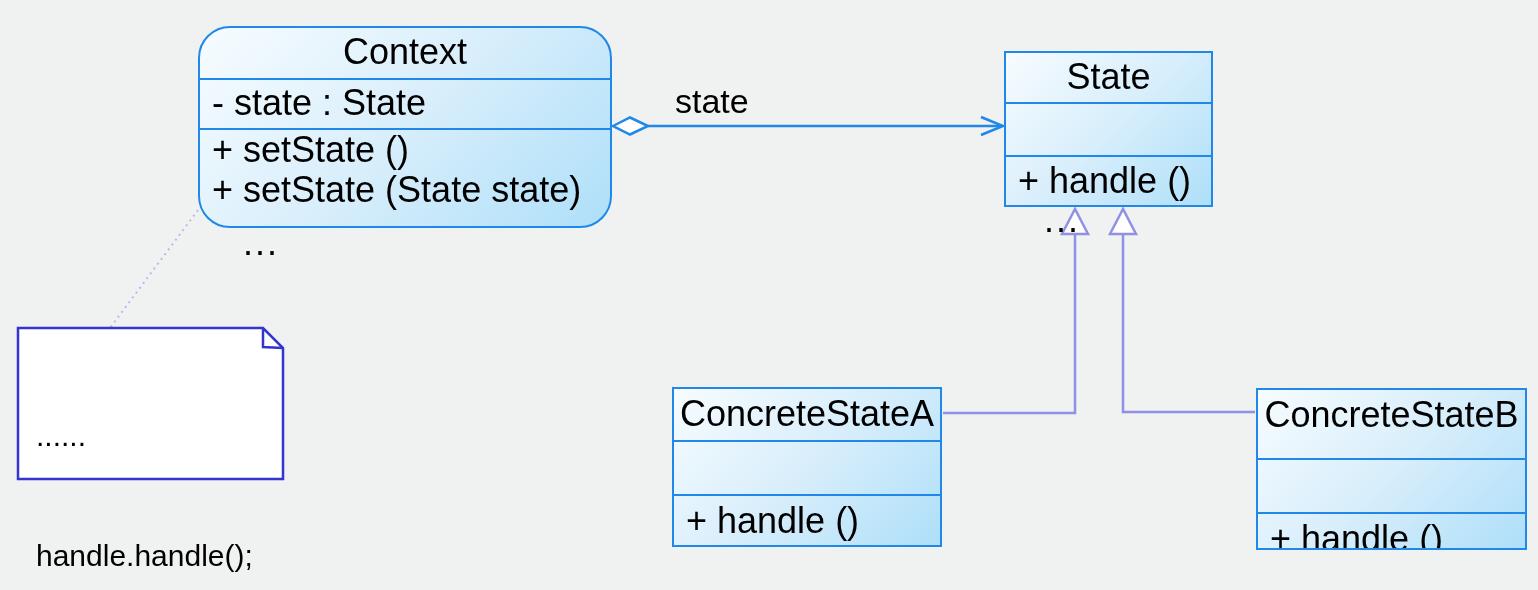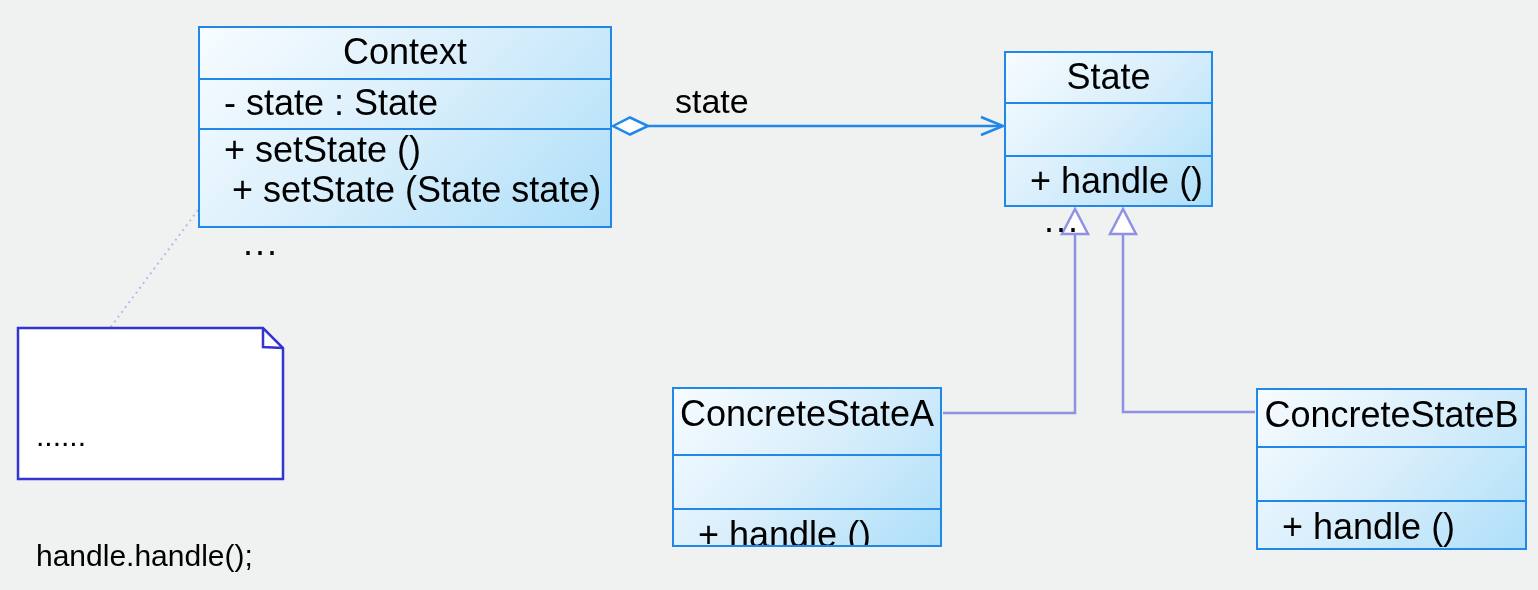--- a/index.html
+++ b/index.html
@@ -26,21 +26,21 @@
   .uml-class {
     position: absolute;
     box-sizing: border-box;
     border: 2.5px solid var(--class-border, #1f88e8);
     background: linear-gradient(135deg, var(--class-fill-start, #f7fcff) 0%, #d8eefb 50%, var(--class-fill-end, #aedff9) 100%);
     display: flex; flex-direction: column;
     font-size: 36px;
   }
   .uml-row { box-sizing: border-box; overflow: hidden; white-space: nowrap; }
   .uml-title { text-align: center; }
-  .uml-attrs, .uml-methods { border-top: 2px solid var(--class-border, #1f88e8); padding-left: 24px; }
+  .uml-attrs, .uml-methods { border-top: 2px solid var(--class-border, #1f88e8); padding-left: 12px; }
   .uml-methods { flex: 1; }
   .member { white-space: nowrap; }
 
   .floating-label { position: absolute; white-space: nowrap; }
   .ellipsis { font-size: 36px; letter-spacing: 2px; }
   .assoc-label { font-size: 34px; }
   .note-text {
     position: absolute; left: 36px; top: 336px;
     font-size: 30px; line-height: 40px; white-space: pre;
   }
@@ -69,49 +69,49 @@
       <polyline class="inherit" points="1255,412 1123,412 1123,234"></polyline>
       <polygon class="inherit-head" points="1123,209 1110,234 1136,234"></polygon>
     </g>
 
     <g>
       <polygon class="note-body" points="18,328 263,328 283,348 283,479 18,479"></polygon>
       <polyline class="note-fold" points="263,328 263,347 283,348"></polyline>
     </g>
   </svg>
 
-  <div class="uml-class" style="left:198px; top:26px; width:414px; height:202px;">
+  <div class="uml-class" style="left:198px; top:26px; width:414px; height:202px;border-radius:32px;">
     <div class="uml-row uml-title" style="height:50px; line-height:48px;">Context</div>
     <div class="uml-row uml-attrs" style="height:50px;">
       <div class="member" style="line-height:46px;">- state : State</div>
     </div>
     <div class="uml-row uml-methods">
       <div class="member" style="line-height:40px;">+ setState ()</div>
-      <div class="member" style="line-height:40px;margin-left:8px;">+ setState (State state)</div>
+      <div class="member" style="line-height:40px;">+ setState (State state)</div>
     </div>
   </div>
 
   <div class="uml-class" style="left:1004px; top:51px; width:209px; height:156px;">
     <div class="uml-row uml-title" style="height:49px; line-height:47px;">State</div>
     <div class="uml-row uml-attrs" style="height:53px;"></div>
     <div class="uml-row uml-methods">
       <div class="member" style="line-height:48px;">+ handle ()</div>
     </div>
   </div>
 
   <div class="uml-class" style="left:672px; top:387px; width:270px; height:160px;">
-    <div class="uml-row uml-title" style="height:65px; line-height:49px;">ConcreteStateA</div>
+    <div class="uml-row uml-title" style="height:51px; line-height:49px;">ConcreteStateA</div>
     <div class="uml-row uml-attrs" style="height:54px;"></div>
     <div class="uml-row uml-methods">
       <div class="member" style="line-height:49px;">+ handle ()</div>
     </div>
   </div>
 
   <div class="uml-class" style="left:1256px; top:388px; width:271px; height:162px;">
-    <div class="uml-row uml-title" style="height:56px; line-height:50px;">ConcreteStateB</div>
+    <div class="uml-row uml-title" style="height:68px; line-height:50px;">ConcreteStateB</div>
     <div class="uml-row uml-attrs" style="height:54px;"></div>
     <div class="uml-row uml-methods">
       <div class="member" style="line-height:50px;">+ handle ()</div>
     </div>
   </div>
 
   <div class="floating-label assoc-label" style="left:675px; top:82px;">state</div>
 
   <div class="floating-label ellipsis" style="left:243px; top:222px;">...</div>
 

